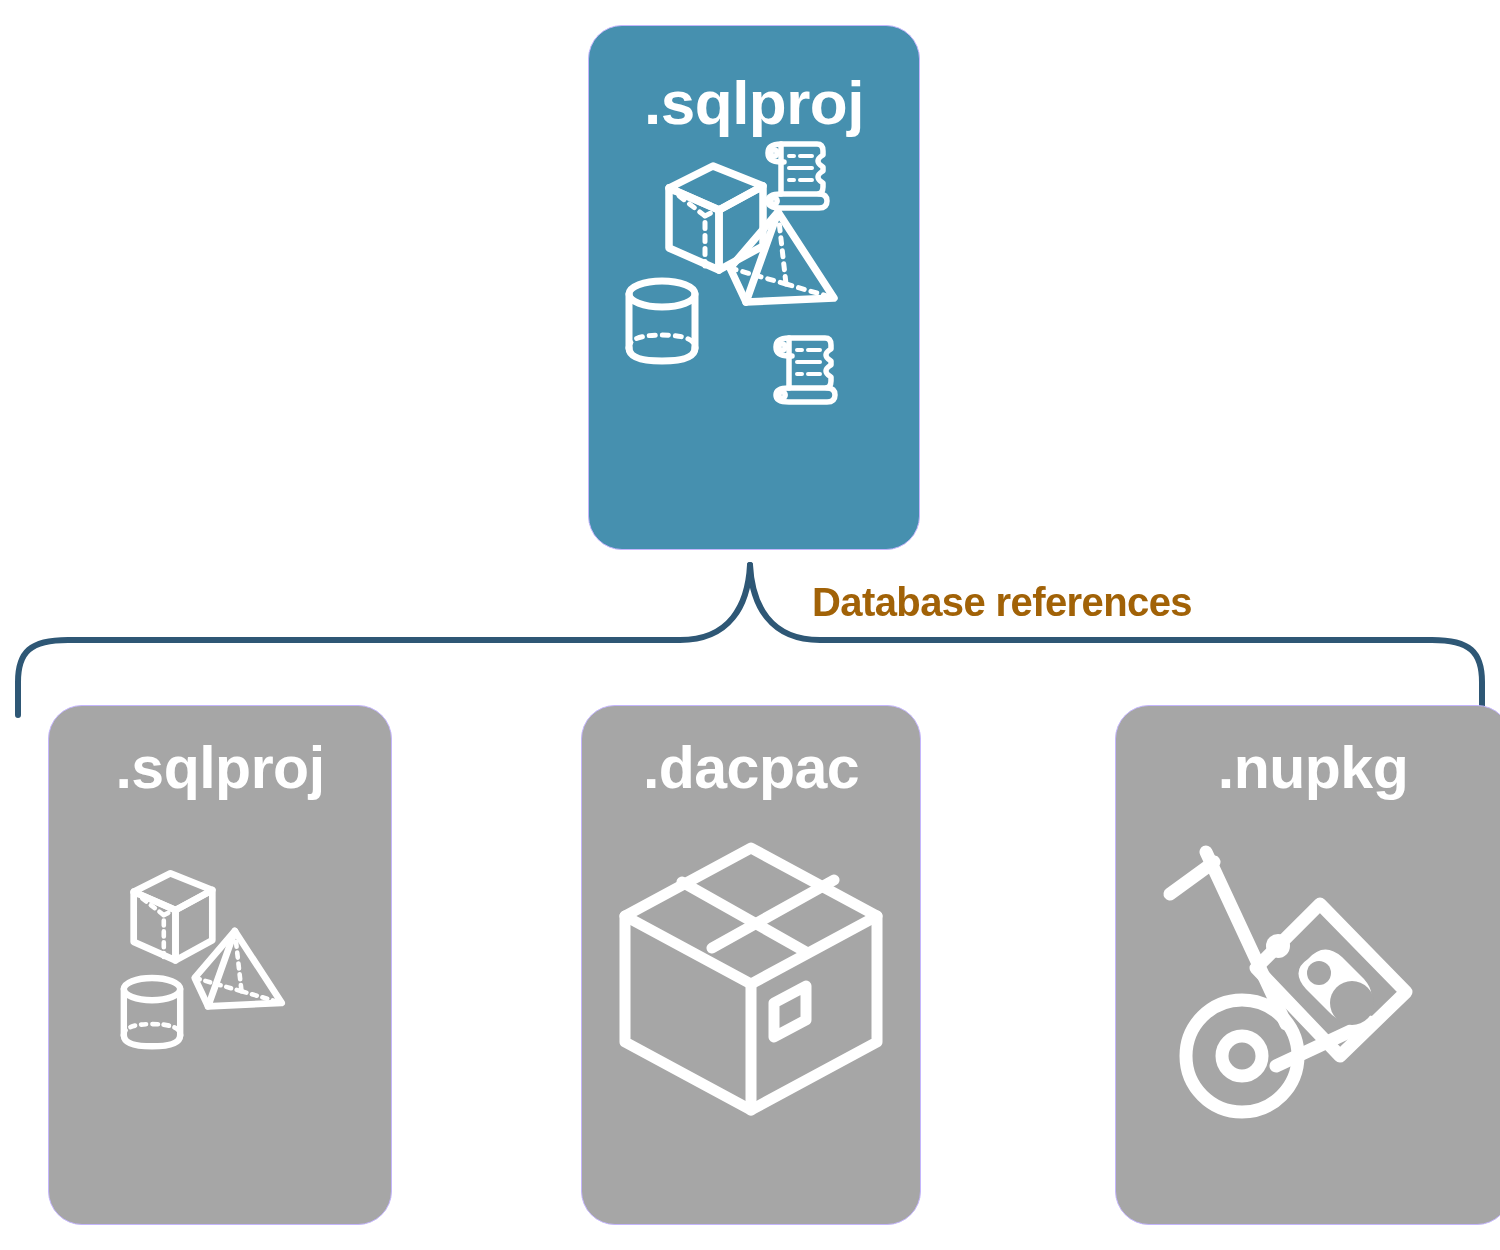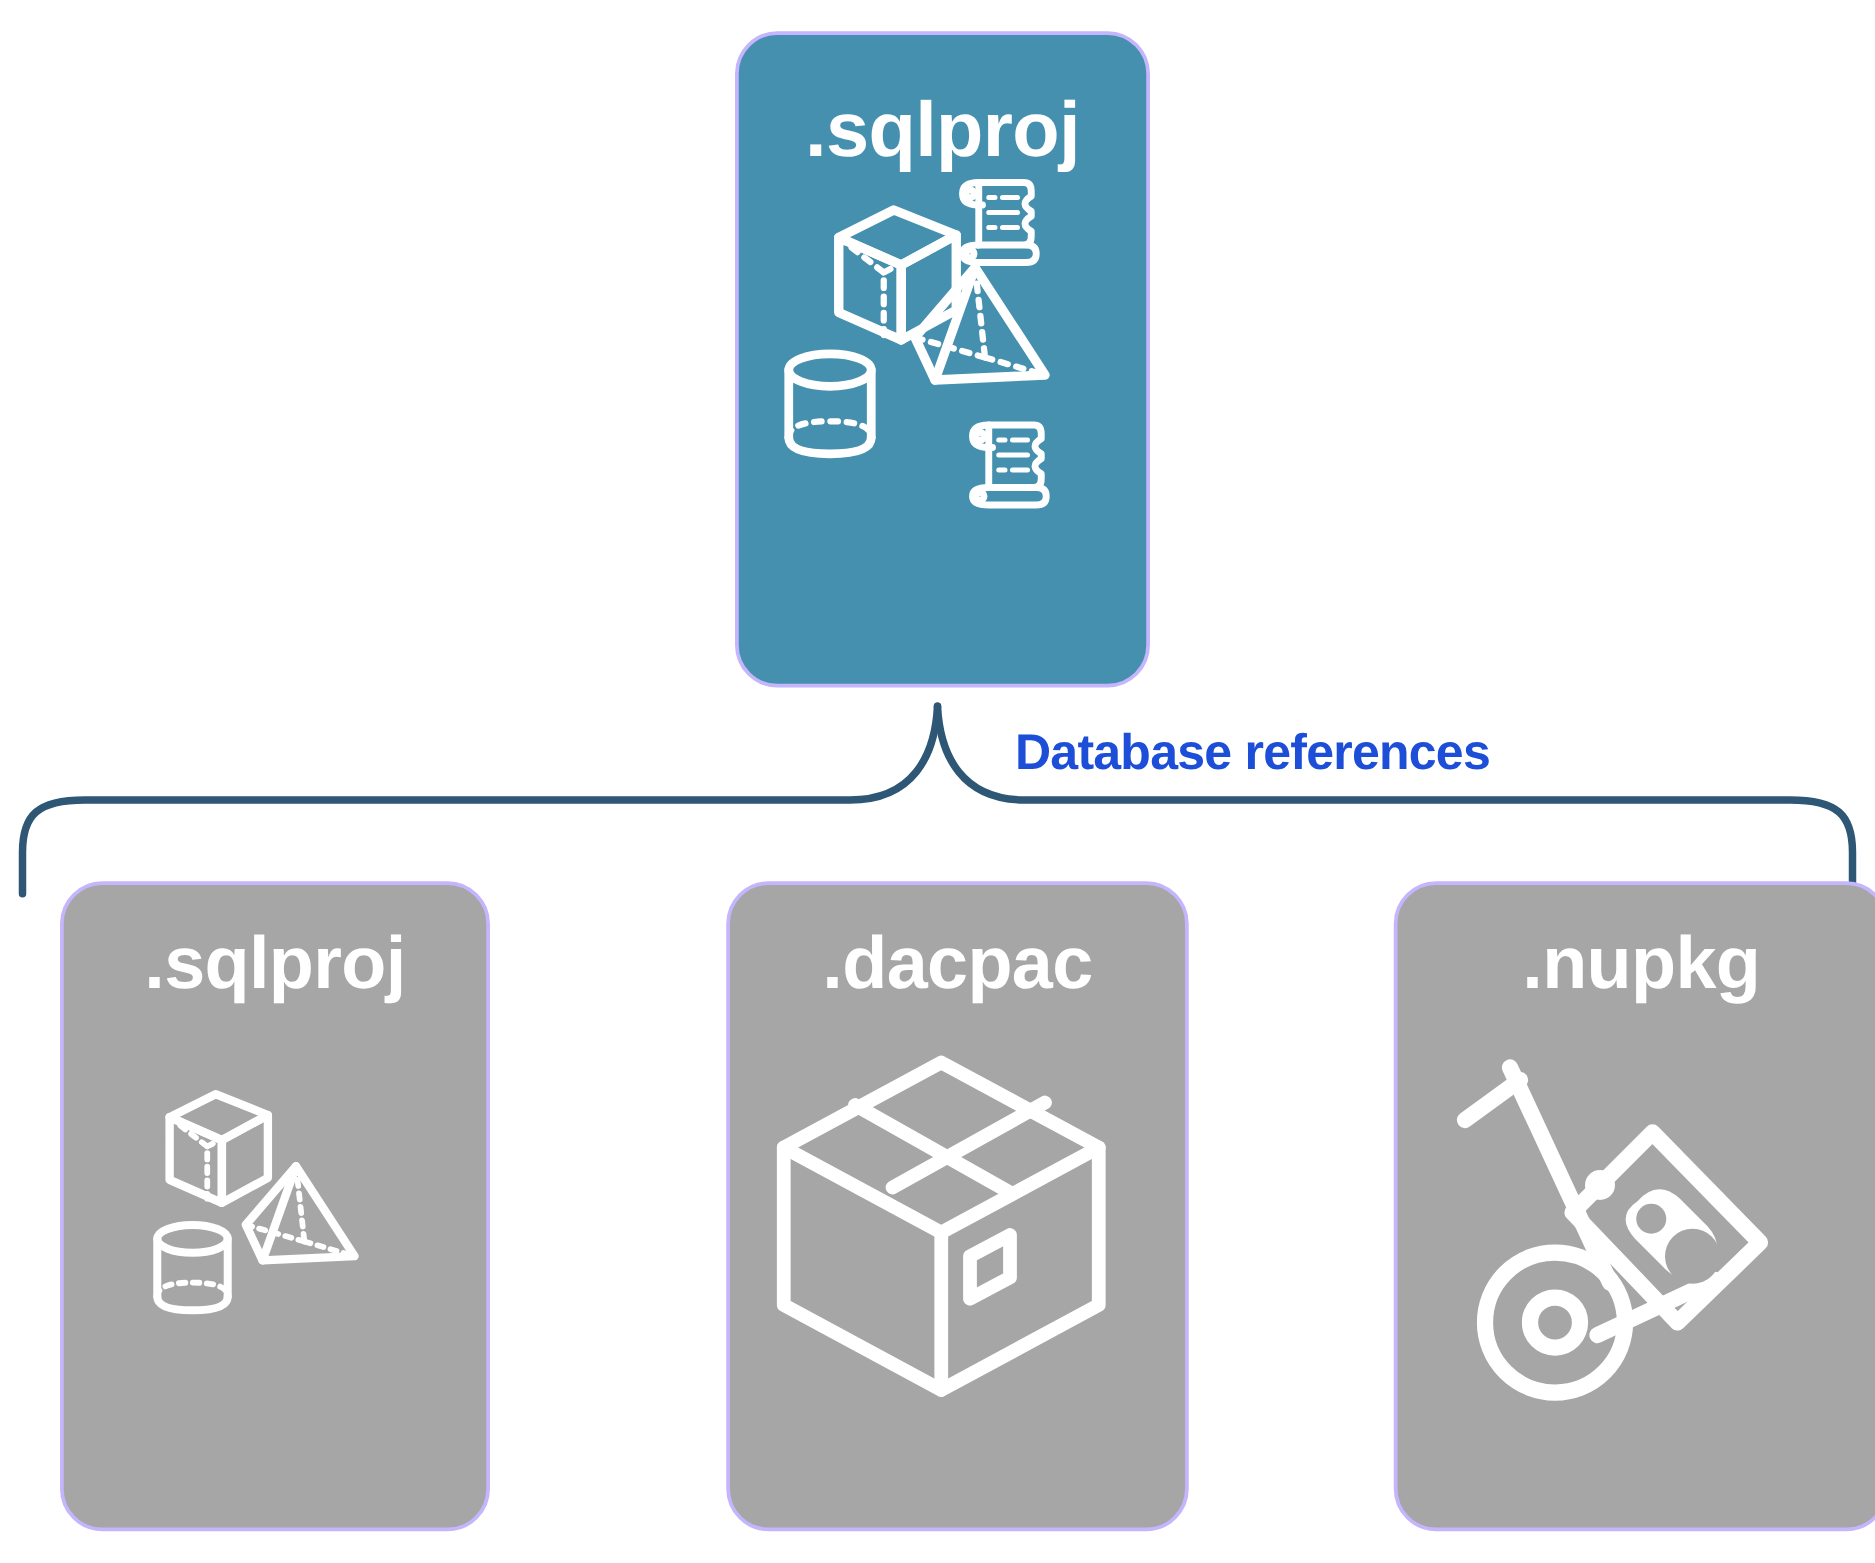--- a/index.html
+++ b/index.html
@@ -12,21 +12,21 @@
     width: 1500px;
     height: 1250px;
     background: #ffffff;
     font-family: "Liberation Sans", sans-serif;
     overflow: hidden;
   }
   .node {
     position: absolute;
     border-radius: 34px;
     box-sizing: border-box;
-    border: 3px solid #c4b5fd;
+    border: 1px solid #c4b5fd;
     display: flex;
     flex-direction: column;
     align-items: center;
   }
   .node.blue { background: #4690AF; }
   .node.gray { background: #A6A6A6; }
 
   .node-title {
     color: #ffffff;
     font-weight: bold;
@@ -45,21 +45,21 @@
   .icon-area svg { position: absolute; overflow: visible; }
 
   #connector { position: absolute; left: 0; top: 540; pointer-events: none; }
 
   #bracket-label {
     position: absolute;
     left: 812px;
     top: 580px;
     font-size: 40px;
     font-weight: bold;
-    color: #1d4ed8;
+    color: #a16207;
     letter-spacing: -0.6px;
     white-space: nowrap;
     user-select: none;
   }
 </style>
 </head>
 <body>
 
 <div id="canvas">
 
@@ -177,21 +177,21 @@
           <path d="M8 18 V72"></path>
           <path d="M74 18 V72"></path>
           <path d="M8 72 q0 13 33 13 t33 -13"></path>
         </g>
         <path fill="none" stroke="#ffffff" stroke-width="5.5" stroke-linecap="round" stroke-dasharray="6 7" d="M8 72 q0 -13 33 -13 t33 13"></path>
       </svg>
 
     </div>
   </div>
 
-  <div class="node gray" id="node-ref-dacpac" style="left:581px; top:705px; width:370px; height:520px;text-align:right;">
+  <div class="node gray" id="node-ref-dacpac" style="left:581px; top:705px; width:340px; height:520px;text-align:right;">
     <div class="node-title">.dacpac</div>
     <div class="icon-area">
 
       <svg width="290" height="290" style="left:24px; top:36px;" viewBox="0 0 290 290">
         <g fill="none" stroke="#ffffff" stroke-width="11" stroke-linejoin="round" stroke-linecap="round">
           <path d="M145 14 L271 82 L271 208 L145 276 L19 208 L19 82 Z"></path>
           <path d="M19 82 L145 150 L271 82"></path>
           <path d="M145 150 L145 276"></path>
           <path d="M76 48 L200 118"></path>
           <path d="M106 114 L228 46"></path>

